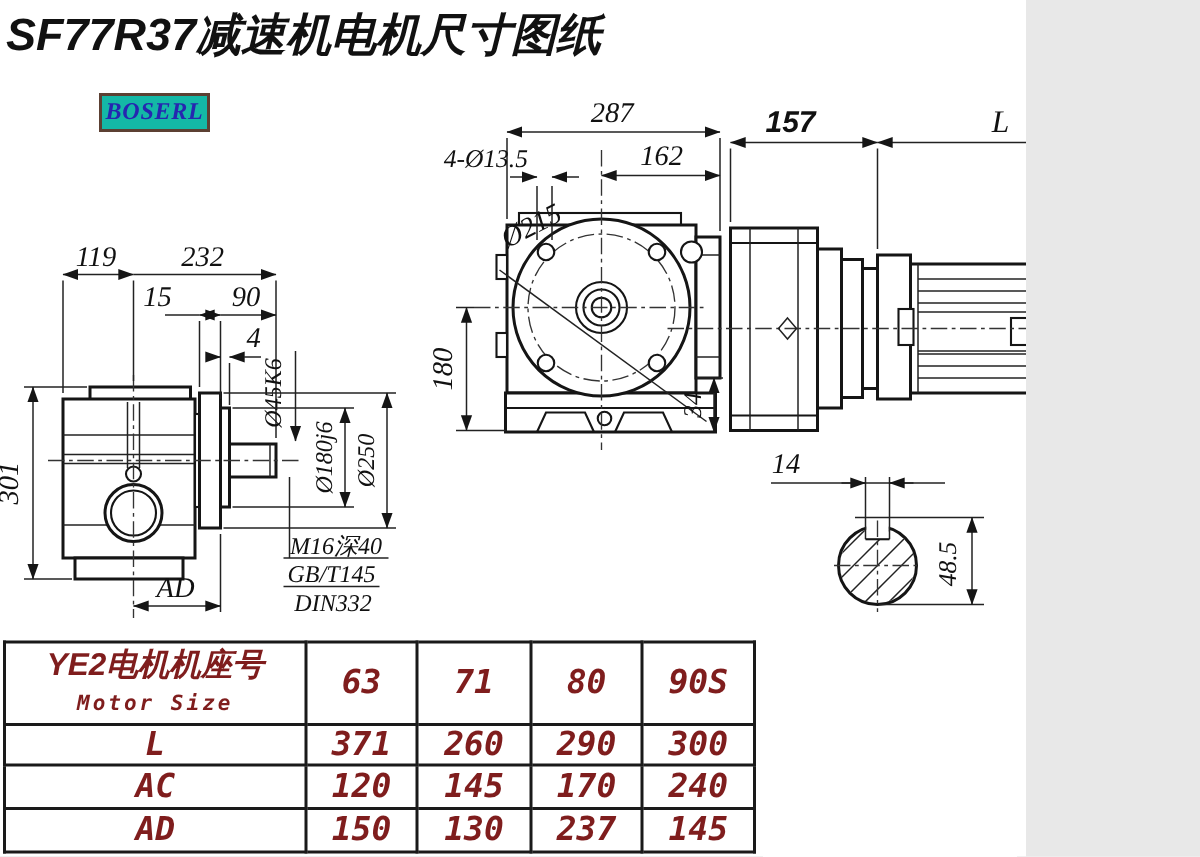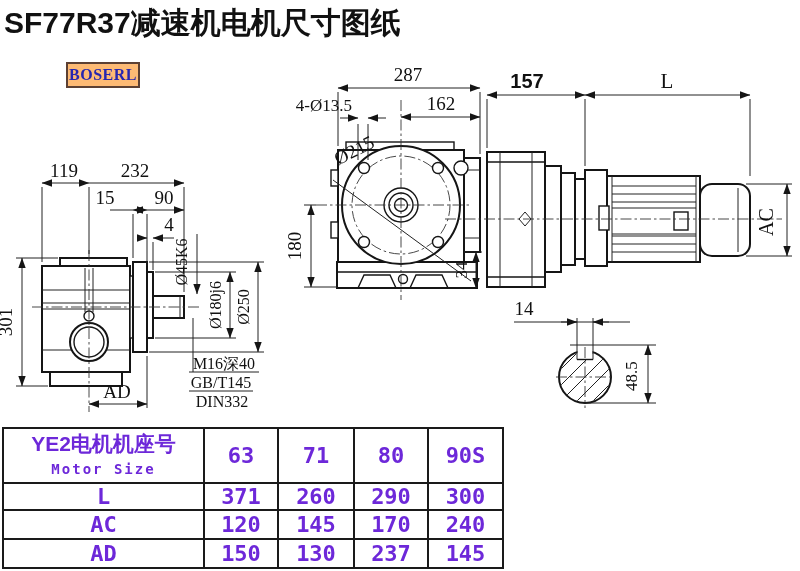--- a/index.html
+++ b/index.html
@@ -1,37 +1,37 @@
 <!DOCTYPE html>
 <html><head>
 <meta charset="utf-8">
 <style>
   html,body{margin:0;padding:0;background:#e8e8e8;}
-  #canvas{position:relative;width:800px;height:571px;background:#ffffff;overflow:hidden;
-          font-family:"Liberation Sans",sans-serif;}
+  #canvas{position:relative;width:684px;height:571px;background:#ffffff;overflow:hidden;
+          font-family:"Liberation Sans",sans-serif;font-style:italic;}
   #title{position:absolute;left:4px;top:3px;font-size:30px;font-weight:bold;color:#111;
          letter-spacing:0px;white-space:nowrap;}
   #logo{position:absolute;left:66px;top:62px;width:70px;height:22px;border:2px solid #5c4033;
-        background:#fdba74;display:flex;align-items:center;justify-content:center;}
+        background:#14b8a6;display:flex;align-items:center;justify-content:center;}
   #logo span{font-family:"Liberation Serif",serif;font-weight:bold;font-size:16px;color:#2626b0;letter-spacing:0.5px;}
   svg{position:absolute;left:0;top:0;}
   svg .of{stroke:#151515;stroke-width:2;fill:#ffffff;}
   svg .o15{stroke:#151515;stroke-width:1.4;fill:none;}
   svg .o15f{stroke:#151515;stroke-width:1.4;fill:#ffffff;}
   svg .d{stroke:#222;stroke-width:1;fill:none;}
   svg .cl{stroke:#333;stroke-width:0.9;fill:none;stroke-dasharray:11 3 2.5 3;}
   svg text{fill:#111;}
   svg .ds{font-family:"Liberation Serif",serif;font-size:19px;}
   svg .ds17{font-family:"Liberation Serif",serif;font-size:17px;}
   svg .ds16{font-family:"Liberation Serif",serif;font-size:16px;}
   svg .bd{font-family:"Liberation Sans",sans-serif;font-weight:bold;font-size:20px;}
   #dimtable{position:absolute;left:2px;top:427px;width:500px;height:140px;
             border-collapse:collapse;table-layout:fixed;}
   #dimtable td{border:2px solid #1a1a1a;text-align:center;vertical-align:middle;padding:0;
-               font-family:"DejaVu Sans Mono","Liberation Mono",monospace;font-size:22px;font-weight:600;color:#6d28d9;}
+               font-family:"DejaVu Sans Mono","Liberation Mono",monospace;font-size:22px;font-weight:600;color:#7f1d1d;}
   #dimtable .hcjk{font-family:"Liberation Sans",sans-serif;font-size:21px;font-weight:600;line-height:26px;}
   #dimtable .hmono{font-family:"DejaVu Sans Mono",monospace;font-size:14px;font-weight:600;letter-spacing:2px;line-height:24px;}
 </style>
 </head>
 <body>
 
 <div id="canvas">
 
   <div id="title">SF77R37减速机电机尺寸图纸</div>
   <div id="logo">

